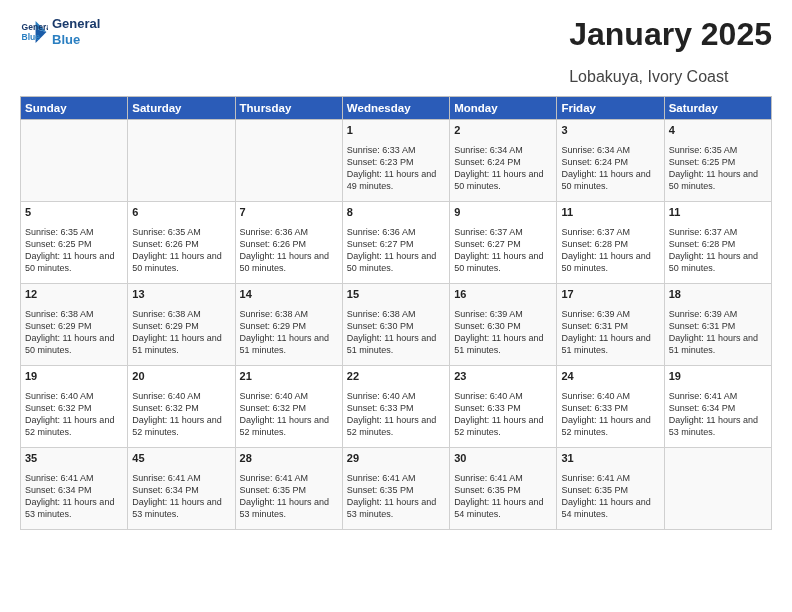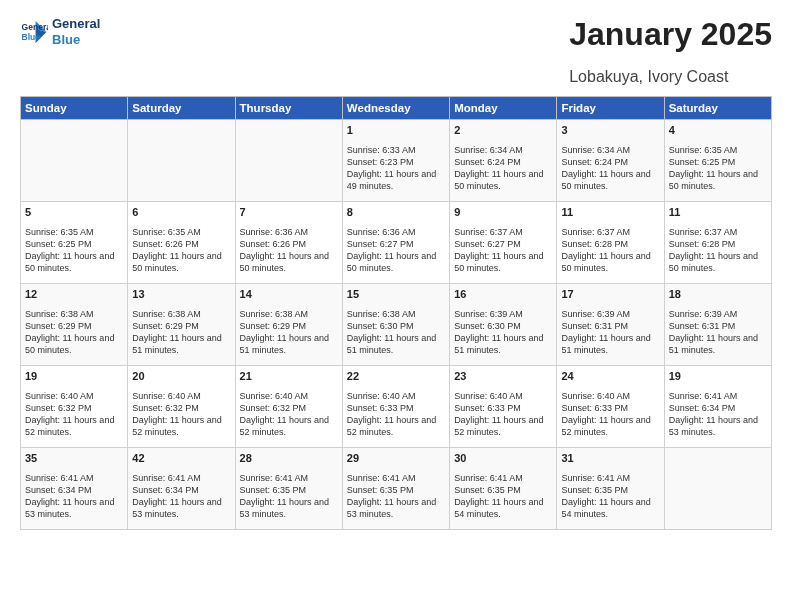--- a/index.html
+++ b/index.html
@@ -281,21 +281,21 @@
           </td>
         </tr>
         <tr>
           <td>
             <span class="day-num">35</span>
             <div class="day-info">Sunrise: 6:41 AM
 Sunset: 6:34 PM
 Daylight: 11 hours and 53 minutes.</div>
           </td>
           <td>
-            <span class="day-num">42</span>
+            <span class="day-num">45</span>
             <div class="day-info">Sunrise: 6:41 AM
 Sunset: 6:34 PM
 Daylight: 11 hours and 53 minutes.</div>
           </td>
           <td>
             <span class="day-num">28</span>
             <div class="day-info">Sunrise: 6:41 AM
 Sunset: 6:35 PM
 Daylight: 11 hours and 53 minutes.</div>
           </td>

